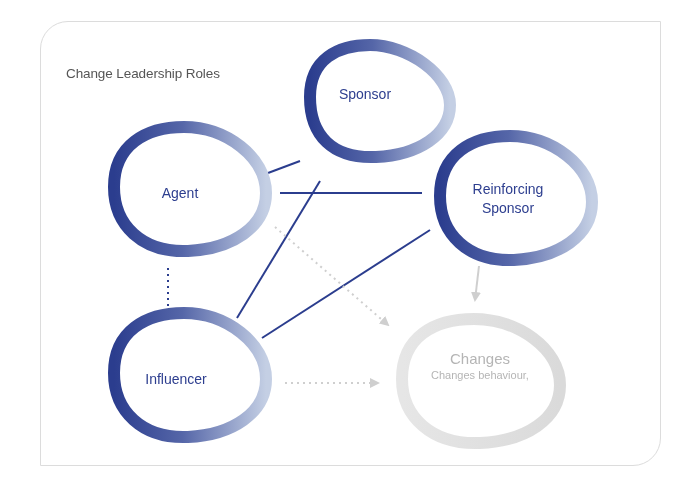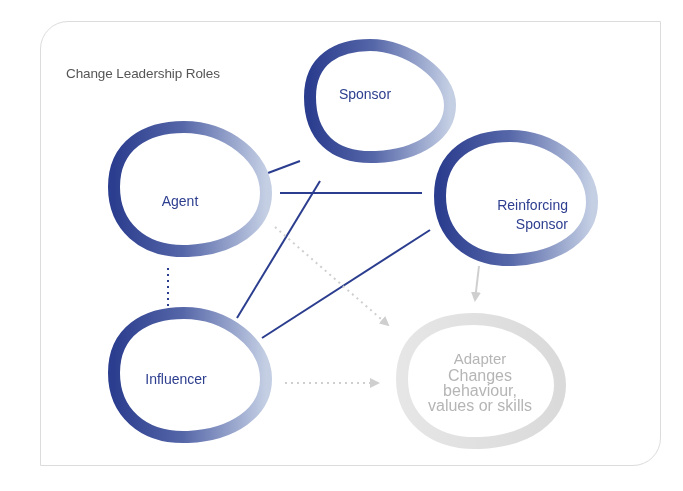--- a/index.html
+++ b/index.html
@@ -3,21 +3,21 @@
   <meta charset="utf-8">
   <style>
     html, body { margin: 0; padding: 0; background: #ffffff; }
     body { width: 683px; height: 491px; position: relative; overflow: hidden; font-family: "Liberation Sans", sans-serif; }
     #frame { position: absolute; left: 40px; top: 21px; width: 621px; height: 445px; box-sizing: border-box;
       border: 1px solid #dcdcdc; border-radius: 28px 0 28px 0; background: #fff; }
     #diagram-title { position: absolute; left: 66px; top: 66px; font-size: 13.5px; color: #555; letter-spacing: -0.1px; text-align: right; }
     svg { position: absolute; left: 0; top: 0; }
     .node-label { position: absolute; text-align: center; color: #2d3e8f; font-size: 14px; line-height: 19px; }
     .node-label.muted { color: #b5b5b5; }
-    .sub { font-size: 16px; line-height: 15px; }
+    .sub { font-size: 11px; line-height: 15px; }
   </style>
 </head>
 <body>
 
 <div id="frame"></div>
 <div id="diagram-title">Change Leadership Roles</div>
 
 <svg width="683" height="491" viewBox="0 0 683 491">
   <defs>
     <linearGradient id="blueGrad" x1="0" y1="0" x2="1" y2="0">
@@ -56,27 +56,26 @@
     <path d="M-66,-4 C-66,-46 -34,-64 4,-64 C46,-64 86,-34 86,2 C86,36 52,58 8,60 C-38,62 -66,34 -66,-4 Z" fill="#fff" stroke="url(#blueGrad)" stroke-width="12"></path>
   </g>
   <g transform="translate(470,383)">
     <path d="M-68,-4 C-68,-46 -36,-64 4,-64 C48,-64 90,-34 90,2 C90,36 56,58 10,60 C-38,62 -68,34 -68,-4 Z" fill="#fff" stroke="url(#greyGrad)" stroke-width="12"></path>
   </g>
 </svg>
 
 <div class="node-label" style="left:305px; top:85px; width:120px;">
   <div>Sponsor</div>
 </div>
-<div class="node-label" style="left:130px; top:184px; width:100px;margin-top:8px;">
+<div class="node-label" style="left:130px; top:184px; width:100px;">
   <div>Agent</div>
 </div>
-<div class="node-label" style="left:448px; top:196px; width:120px;text-align:right;">
+<div class="node-label" style="left:448px; top:180px; width:120px;">
   <div>Reinforcing</div>
   <div>Sponsor</div>
 </div>
 <div class="node-label" style="left:121px; top:370px; width:110px;">
   <div>Influencer</div>
 </div>
 <div class="node-label muted" style="left:415px; top:349px; width:130px;">
-  <div style="font-size:15px;">Adapter</div>
+  <div style="font-size:15px;">Changes</div>
   <div class="sub">Changes behaviour,</div>
-  <div class="sub">values or skills</div>
 </div>
 
 </body></html>

